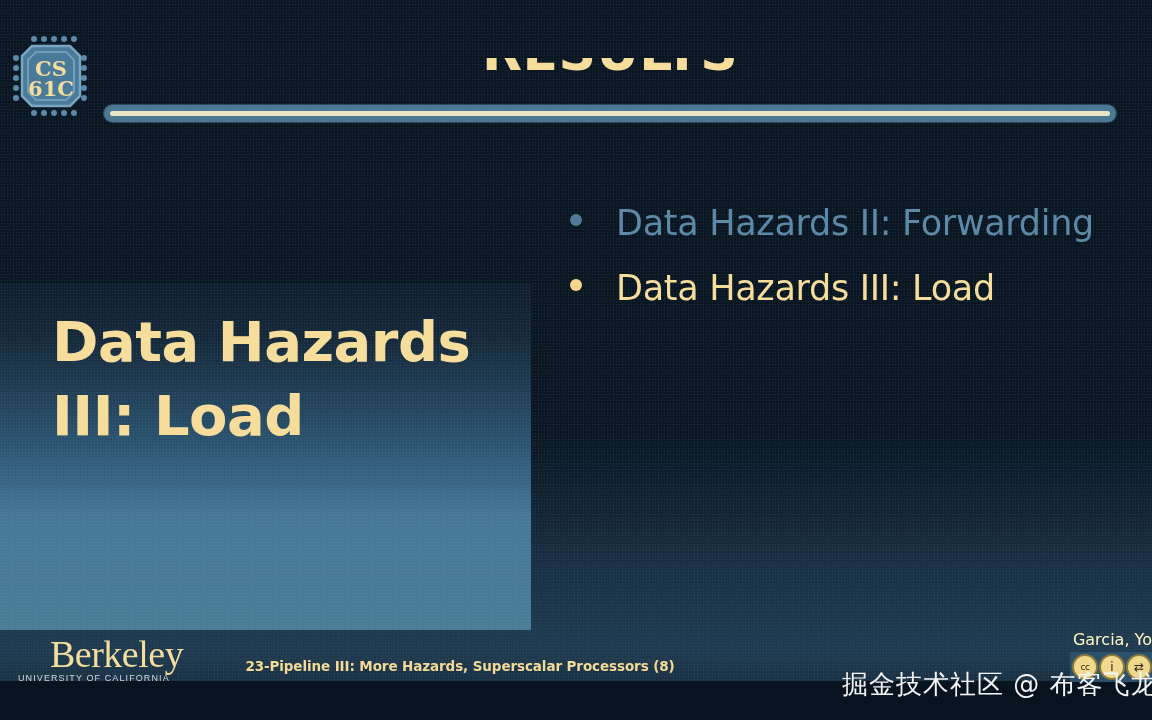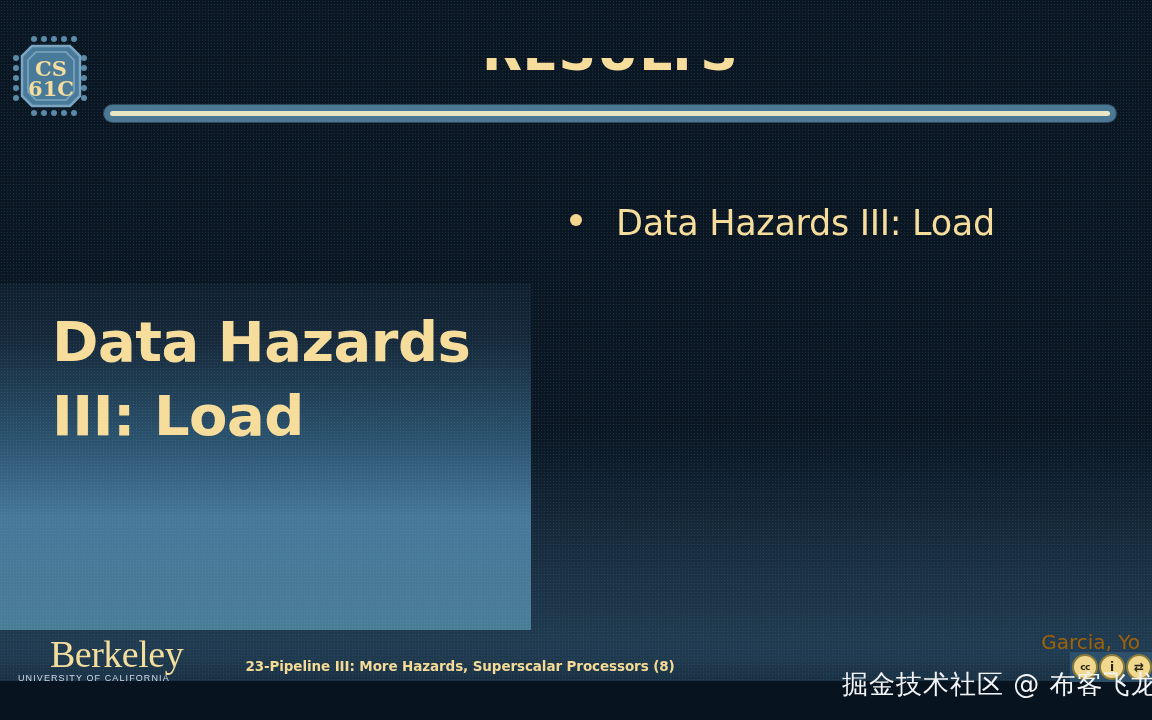--- a/index.html
+++ b/index.html
@@ -192,24 +192,24 @@
     width: 920px;
     text-align: center;
     font-size: 13.5px;
     font-weight: 700;
     color: #f3da96;
     font-family: "DejaVu Sans", sans-serif;
     letter-spacing: -0.1px;
   }
   .footer-author {
     position: absolute;
-    right: 12px;
+    right: 0px;
     top: 630px;
-    font-size: 20px;
-    color: #a16207;
+    font-size: 16px;
+    color: #fef9c3;
     font-family: "DejaVu Sans", sans-serif;
     white-space: nowrap;
   }
   .cc-badges {
     position: absolute;
     left: 1070px;
     top: 652px;
     display: flex;
     gap: 1px;
     background: #2d506b;
@@ -217,21 +217,21 @@
   }
   .cc-badge {
     width: 26px;
     height: 26px;
     border-radius: 50%;
     background: #f0d98f;
     border: 2px solid #8a7a3a;
     color: #2a2410;
     font-family: "DejaVu Sans", sans-serif;
     font-size: 12px;
-    font-weight: 700;
+    font-weight: 400;
     display: flex;
     align-items: center;
     justify-content: center;
     box-sizing: border-box;
   }
   .cc-badge.small-text { font-size: 9px; letter-spacing: -0.5px; }
 
   
   .watermark {
     position: absolute;
@@ -288,20 +288,24 @@
     <div class="title-text">RESULTS</div>
   </div>
 
   <div class="divider"></div>
 
   <div class="panel">
     <div class="panel-title">Data Hazards III: Load</div>
   </div>
 
   <div class="agenda">
+    <div class="agenda-item inactive">
+      <span class="bullet"></span>
+      <span class="label">Data Hazards II: Forwarding</span>
+    </div>
     <div class="agenda-item active">
       <span class="bullet"></span>
       <span class="label">Data Hazards III: Load</span>
     </div>
   </div>
 
   <div class="berkeley">
     <div class="berkeley-word">Berkeley</div>
     <div class="berkeley-sub">UNIVERSITY OF CALIFORNIA</div>
   </div>

